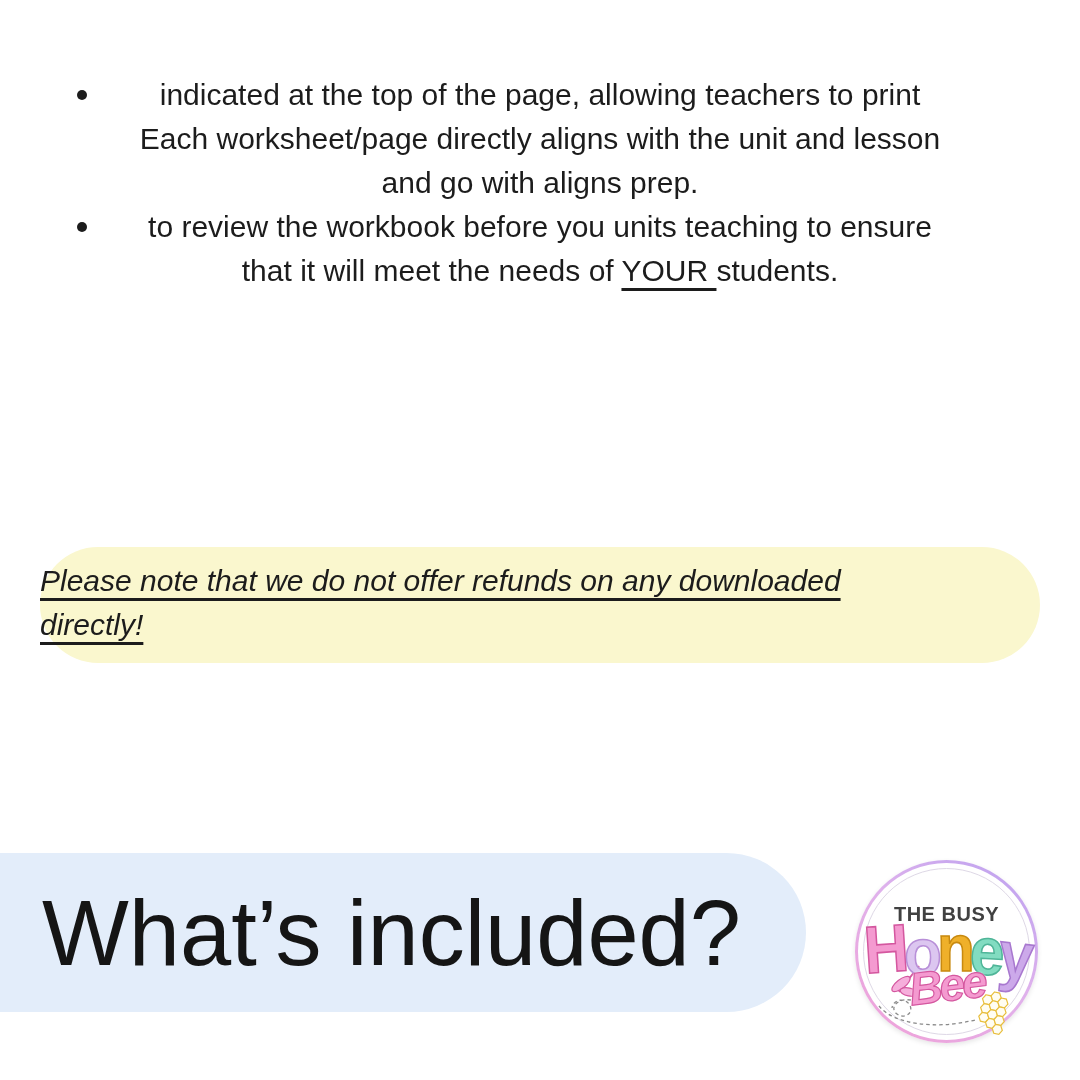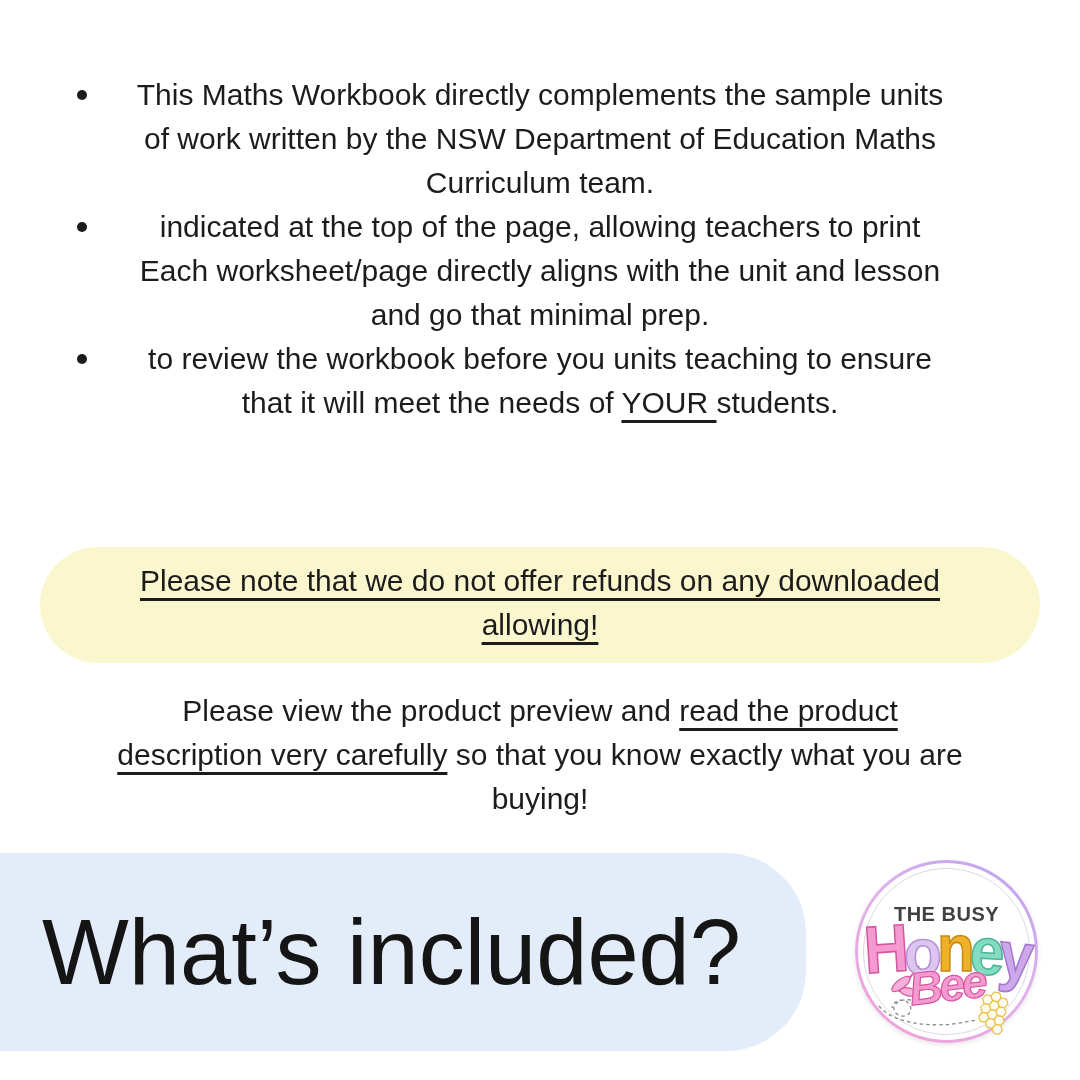--- a/index.html
+++ b/index.html
@@ -26,33 +26,34 @@
   .u{
     text-decoration:underline;
     text-decoration-thickness:2.5px;
     text-underline-offset:7px;
   }
 
   
   .note-box{
     position:absolute;top:547px;left:40px;width:1000px;height:116px;
     border-radius:60px;box-sizing:border-box;padding-top:12px;
-    text-align:center;font-size:30px;line-height:44px;
+    font-size:30px;line-height:44px;
     background:#faf7ce;
+    font-style:italic;
   }
 
   
   .para{
     position:absolute;top:689px;left:30px;width:1020px;
     text-align:center;font-size:30px;line-height:44px;
   }
 
   
   .included-box{
-    position:absolute;top:853px;left:0;width:806px;height:198px;
+    position:absolute;top:853px;left:0;width:806px;height:159px;
     border-radius:0 80px 80px 0;
     background:#e3edfa;
   }
   .included-title{
     position:absolute;left:42px;top:50%;transform:translateY(-50%);
     font-size:92px;white-space:nowrap;color:#151515;
   }
 
   
   .logo{position:absolute;left:855px;top:860px;width:183px;height:183px;}
@@ -91,53 +92,42 @@
   }
   .logo-svg{position:absolute;inset:0;}
 </style>
 </head>
 <body>
 
 <div class="canvas">
 
   <div class="bullets">
 
-    <div class="bullet">
-      <span class="dot"></span>
-      <div>This Maths Workbook directly complements the sample units</div>
-      <div>of work written by the NSW Department of Education Maths</div>
-      <div>Curriculum team.</div>
-    </div>
 
     <div class="bullet">
       <span class="dot"></span>
       <div>indicated at the top of the page, allowing teachers to print</div>
       <div>Each worksheet/page directly aligns with the unit and lesson</div>
-      <div>and go that minimal prep.</div>
+      <div>and go with aligns prep.</div>
     </div>
 
     <div class="bullet">
       <span class="dot"></span>
       <div>to review the workbook before you units teaching to ensure</div>
       <div><span>that it will meet the needs of </span><span class="u">YOUR </span><span>students.</span></div>
     </div>
 
 
   </div>
 
   <div class="note-box" style="background-color: rgb(250, 247, 206);">
     <div class="u">Please note that we do not offer refunds on any downloaded</div>
-    <div class="u">allowing!</div>
+    <div class="u">directly!</div>
   </div>
 
-  <div class="para">
-    <div><span>Please view the product preview and </span><span class="u">read the product</span></div>
-    <div><span class="u">description very carefully</span><span> so that you know exactly what you are</span></div>
-    <div>buying!</div>
-  </div>
 
   <div class="included-box" style="background-color: rgb(227, 237, 250);">
     <div class="included-title">What’s included?</div>
   </div>
 
   <div class="logo">
     <div class="logo-ring"></div>
     <div class="logo-circle"></div>
     <div class="logo-inner-ring"></div>
 

